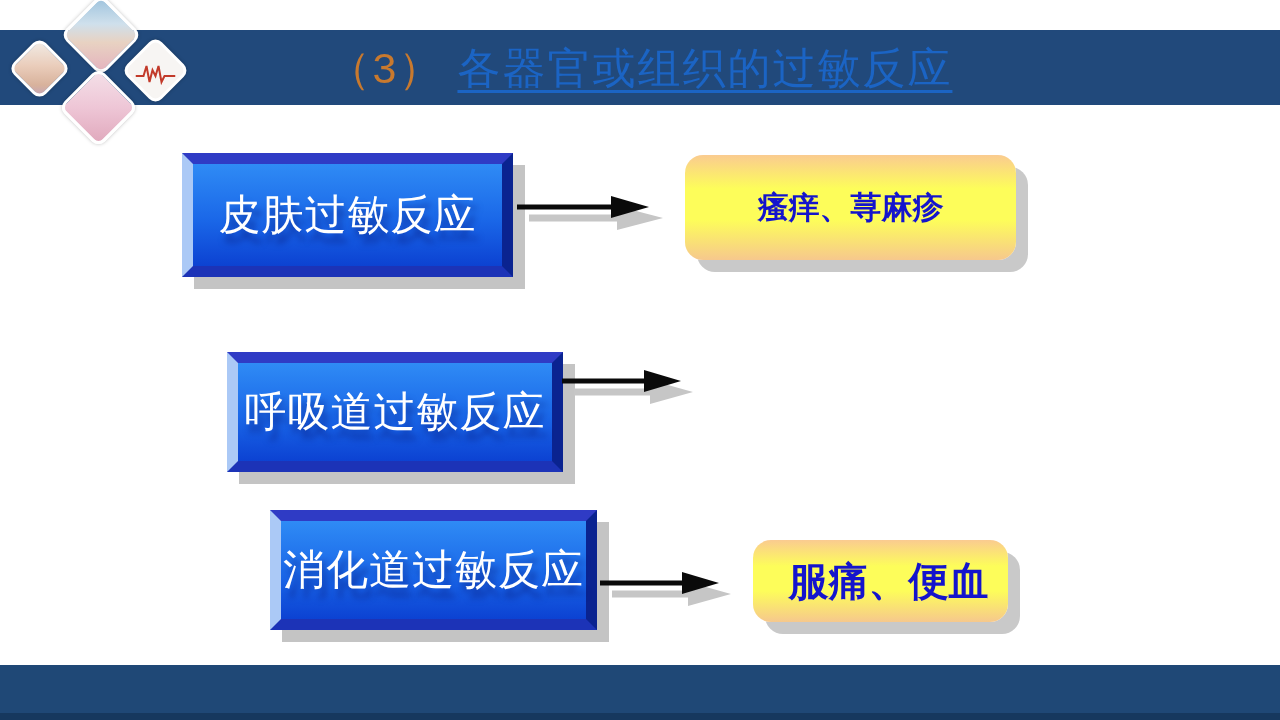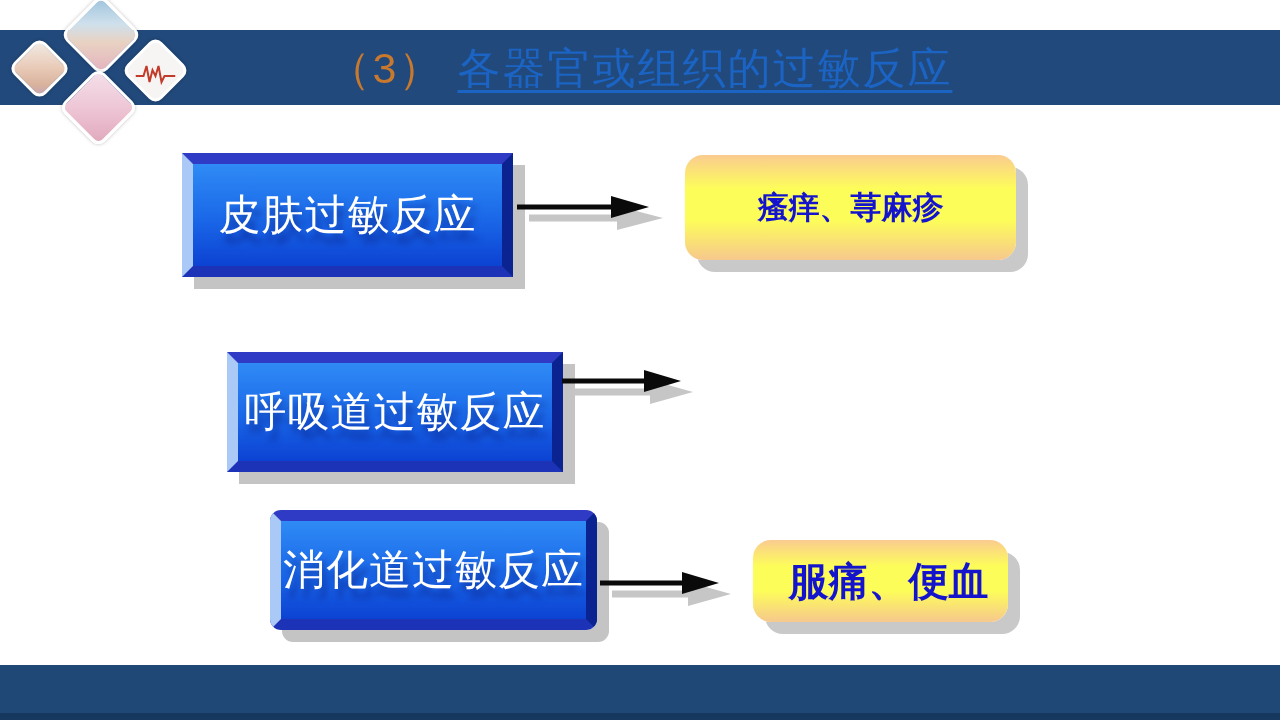--- a/index.html
+++ b/index.html
@@ -28,21 +28,21 @@
   .src-box { position:absolute; border-style:solid; border-width:11px;
              border-top-color:#2F3BC5; border-left-color:#ABC9F6;
              border-right-color:#0A2390; border-bottom-color:#1C33B7;
              box-shadow:12px 12px 0 #C4C4C4; }
   .src-inner { width:100%; height:100%; display:flex; align-items:center; justify-content:center;
                background:linear-gradient(180deg,#2F8BF5 0%,#1A67E8 55%,#0C42D2 100%);
                color:#ffffff; font-weight:normal; font-size:42px; letter-spacing:1px; white-space:nowrap;
                text-shadow:4px 9px 6px rgba(8,24,120,0.55); }
   .src-1 { left:182px; top:153px; width:331px; height:124px; }
   .src-2 { left:227px; top:320px; width:336px; height:120px;margin-top:32px; }
-  .src-3 { left:270px; top:510px; width:327px; height:120px;border-radius:11px; }
+  .src-3 { left:270px; top:510px; width:327px; height:120px; }
 
   
   .res-box { position:absolute; border-radius:18px;
              background:linear-gradient(180deg,#FACB90 0%,#FDFD5A 32%,#FDFD5A 62%,#F6C88D 100%);
              box-shadow:12px 12px 0 #C9C9C9;
              display:flex; flex-direction:column; align-items:center; justify-content:center;
              color:#1414CC; font-weight:bold; white-space:nowrap; }
   .res-1 { left:685px; top:155px; width:331px; height:105px; font-size:31px; line-height:40px; }
   .res-2 { left:727px; top:322px; width:248px; height:76px;  font-size:42px; }
   .res-3 { left:753px; top:540px; width:255px; height:82px;  font-size:40px;padding-left:16px; }

